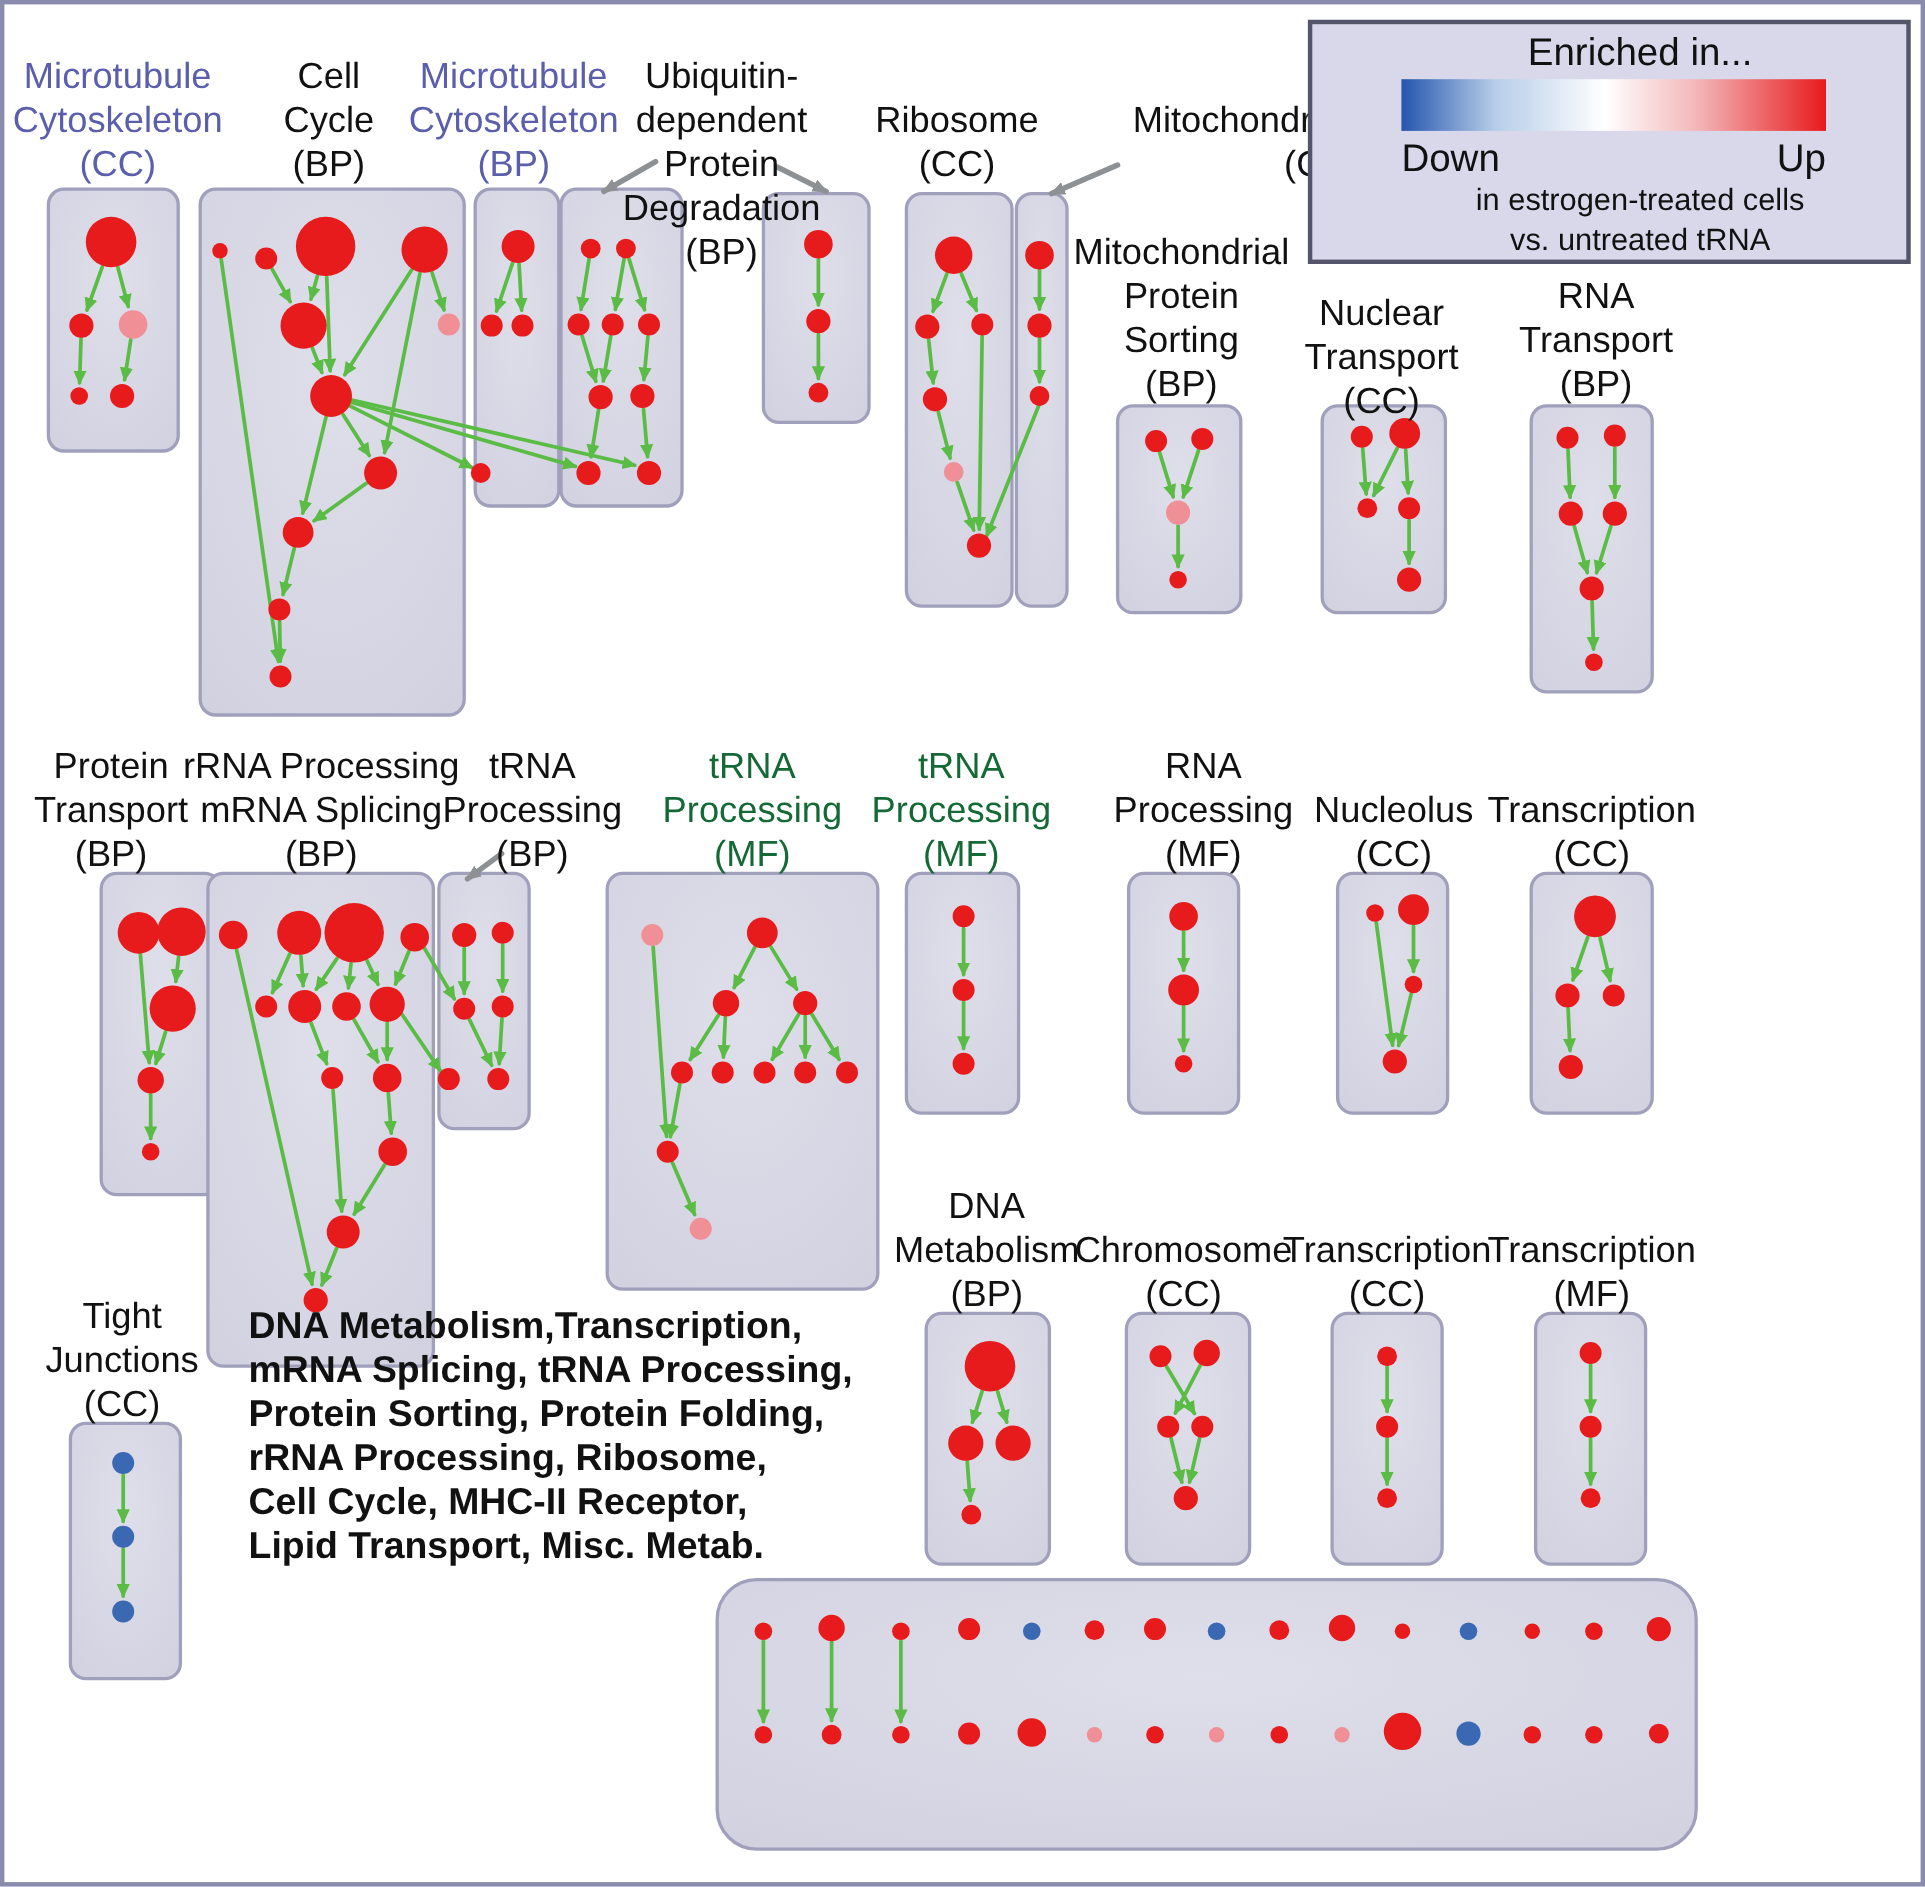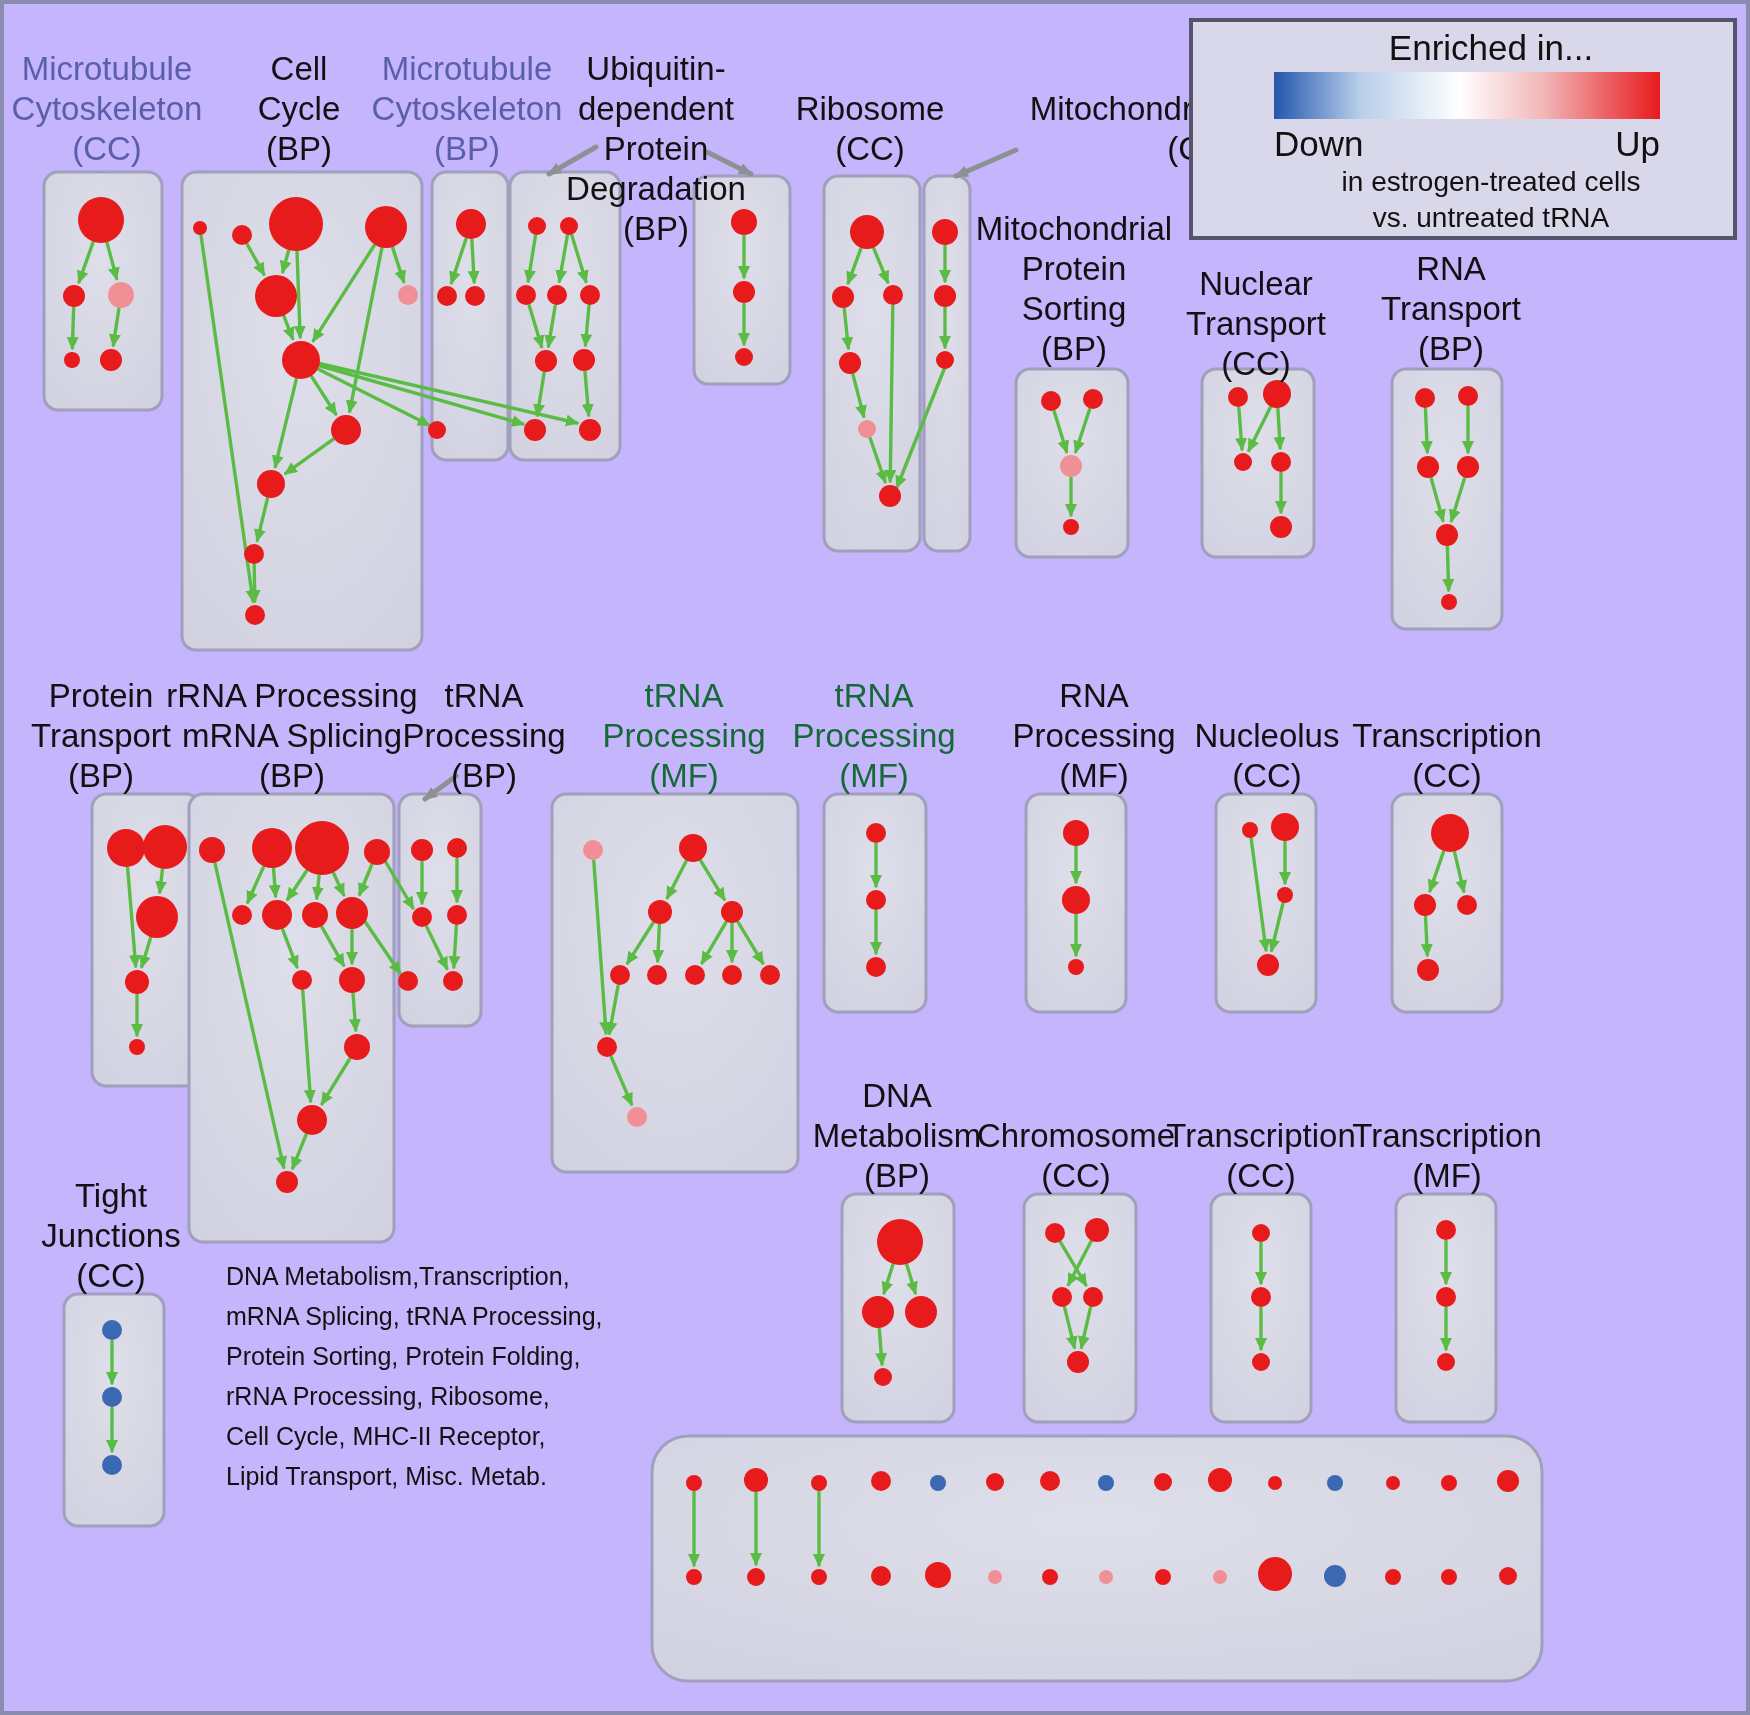--- a/index.html
+++ b/index.html
@@ -9,26 +9,26 @@
   .net { position:absolute; left:0; top:0; }
   .labels { position:absolute; left:0; top:0; width:100%; height:100%; pointer-events:none; }
   .cluster-label { position:absolute; text-align:center; font-size:33px; line-height:40px; font-weight:400; }
   .legend { position:absolute; left:1185px; top:14px; width:548px; height:222px; border:4px solid;padding-left:28px; }
   .legend-title { position:absolute; top:6px; width:100%; text-align:center; font-size:35px; color:#111; }
   .legend-bar { position:absolute; left:81px; top:50px; width:386px; height:47px; }
   .legend-row { position:absolute; left:81px; top:102px; width:386px; display:flex; justify-content:space-between; font-size:35px; color:#111; }
   .legend-sub { position:absolute; width:100%; text-align:center; font-size:28px; color:#111; }
   .legend-sub1 { top:144px; }
   .legend-sub2 { top:180px; }
-  .misc { position:absolute; left:222px; top:1252px; font-size:25px; line-height:40px; color:#111; }
+  .misc { position:absolute; left:222px; top:1181px; font-size:34px; line-height:40px; color:#111;font-weight:bold; }
 </style>
 </head>
 <body>
 
-<div id="stage" style="width: 1750px; height: 1715px; background: #c4b5fd; border-color: rgb(139, 139, 173);">
+<div id="stage" style="width: 1750px; height: 1715px; background: #ffffff; border-color: rgb(139, 139, 173);">
     <svg width="1750" height="1715" class="net">
       <defs>
         <radialGradient id="boxg" cx="50%" cy="35%" r="85%">
           <stop offset="0%" stop-color="#dfdfeb"></stop>
           <stop offset="100%" stop-color="#d0d0df"></stop>
         </radialGradient>
         <marker id="ag" markerUnits="userSpaceOnUse" markerWidth="18" markerHeight="14" refX="11" refY="6" orient="auto">
           <path d="M0,0 L13,6 L0,12 Z" fill="#5bbc45"></path>
         </marker>
         <marker id="agr" markerUnits="userSpaceOnUse" markerWidth="18" markerHeight="14" refX="12" refY="6" orient="auto">

